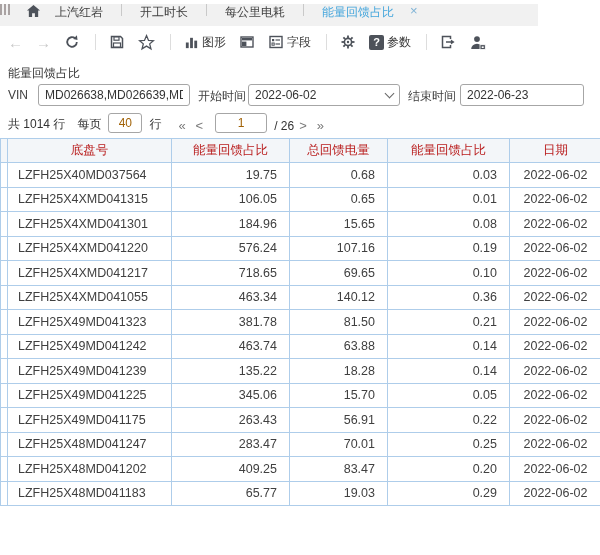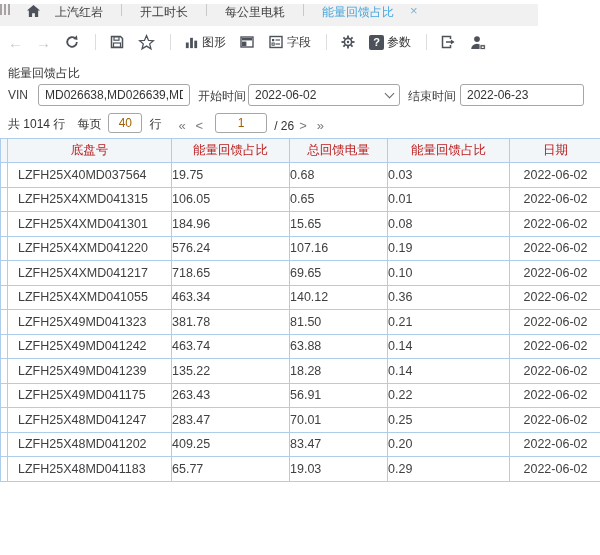--- a/index.html
+++ b/index.html
@@ -57,21 +57,21 @@
   .pp-input{width:34px;margin:0 7px;}
   .pg-input{width:52px;margin:0 7px;}
   .pgbtn{color:#7a7a7a;font-size:13px;margin:0 5px;}
   
   .grid{position:absolute;top:138px;left:0;width:601px;border-collapse:collapse;
     table-layout:fixed;font-size:12.5px;color:#404040;}
   .grid th,.grid td{border:1px solid var(--tbl-border);padding:0;height:24.5px;
     overflow:hidden;white-space:nowrap;}
   .grid th{background:var(--hdr-bg);font-weight:normal;color:#b91c1c;text-align:center;height:24px;}
   .grid td.c0{text-align:left;padding-left:10px;}
-  .grid td.c1,.grid td.c2,.grid td.c3{text-align:left;padding-right:12px;}
+  .grid td.c1,.grid td.c2,.grid td.c3{text-align:right;padding-right:12px;}
   .grid td.c4{text-align:center;}
   .grid td.gutter,.grid th.gutter{padding:0;}
 </style>
 </head>
 <body>
 
 <div class="tabbar">
   <span class="grip">
       <i></i>
       <i></i>
@@ -295,20 +295,28 @@
       <tr>
         <td class="gutter"></td>
         <td class="c0">LZFH25X49MD041239</td>
         <td class="c1">135.22</td>
         <td class="c2">18.28</td>
         <td class="c3">0.14</td>
         <td class="c4">2022-06-02</td>
       </tr>
       <tr>
         <td class="gutter"></td>
+        <td class="c0">LZFH25X49MD041225</td>
+        <td class="c1">345.06</td>
+        <td class="c2">15.70</td>
+        <td class="c3">0.05</td>
+        <td class="c4">2022-06-02</td>
+      </tr>
+      <tr>
+        <td class="gutter"></td>
         <td class="c0">LZFH25X49MD041175</td>
         <td class="c1">263.43</td>
         <td class="c2">56.91</td>
         <td class="c3">0.22</td>
         <td class="c4">2022-06-02</td>
       </tr>
       <tr>
         <td class="gutter"></td>
         <td class="c0">LZFH25X48MD041247</td>
         <td class="c1">283.47</td>

